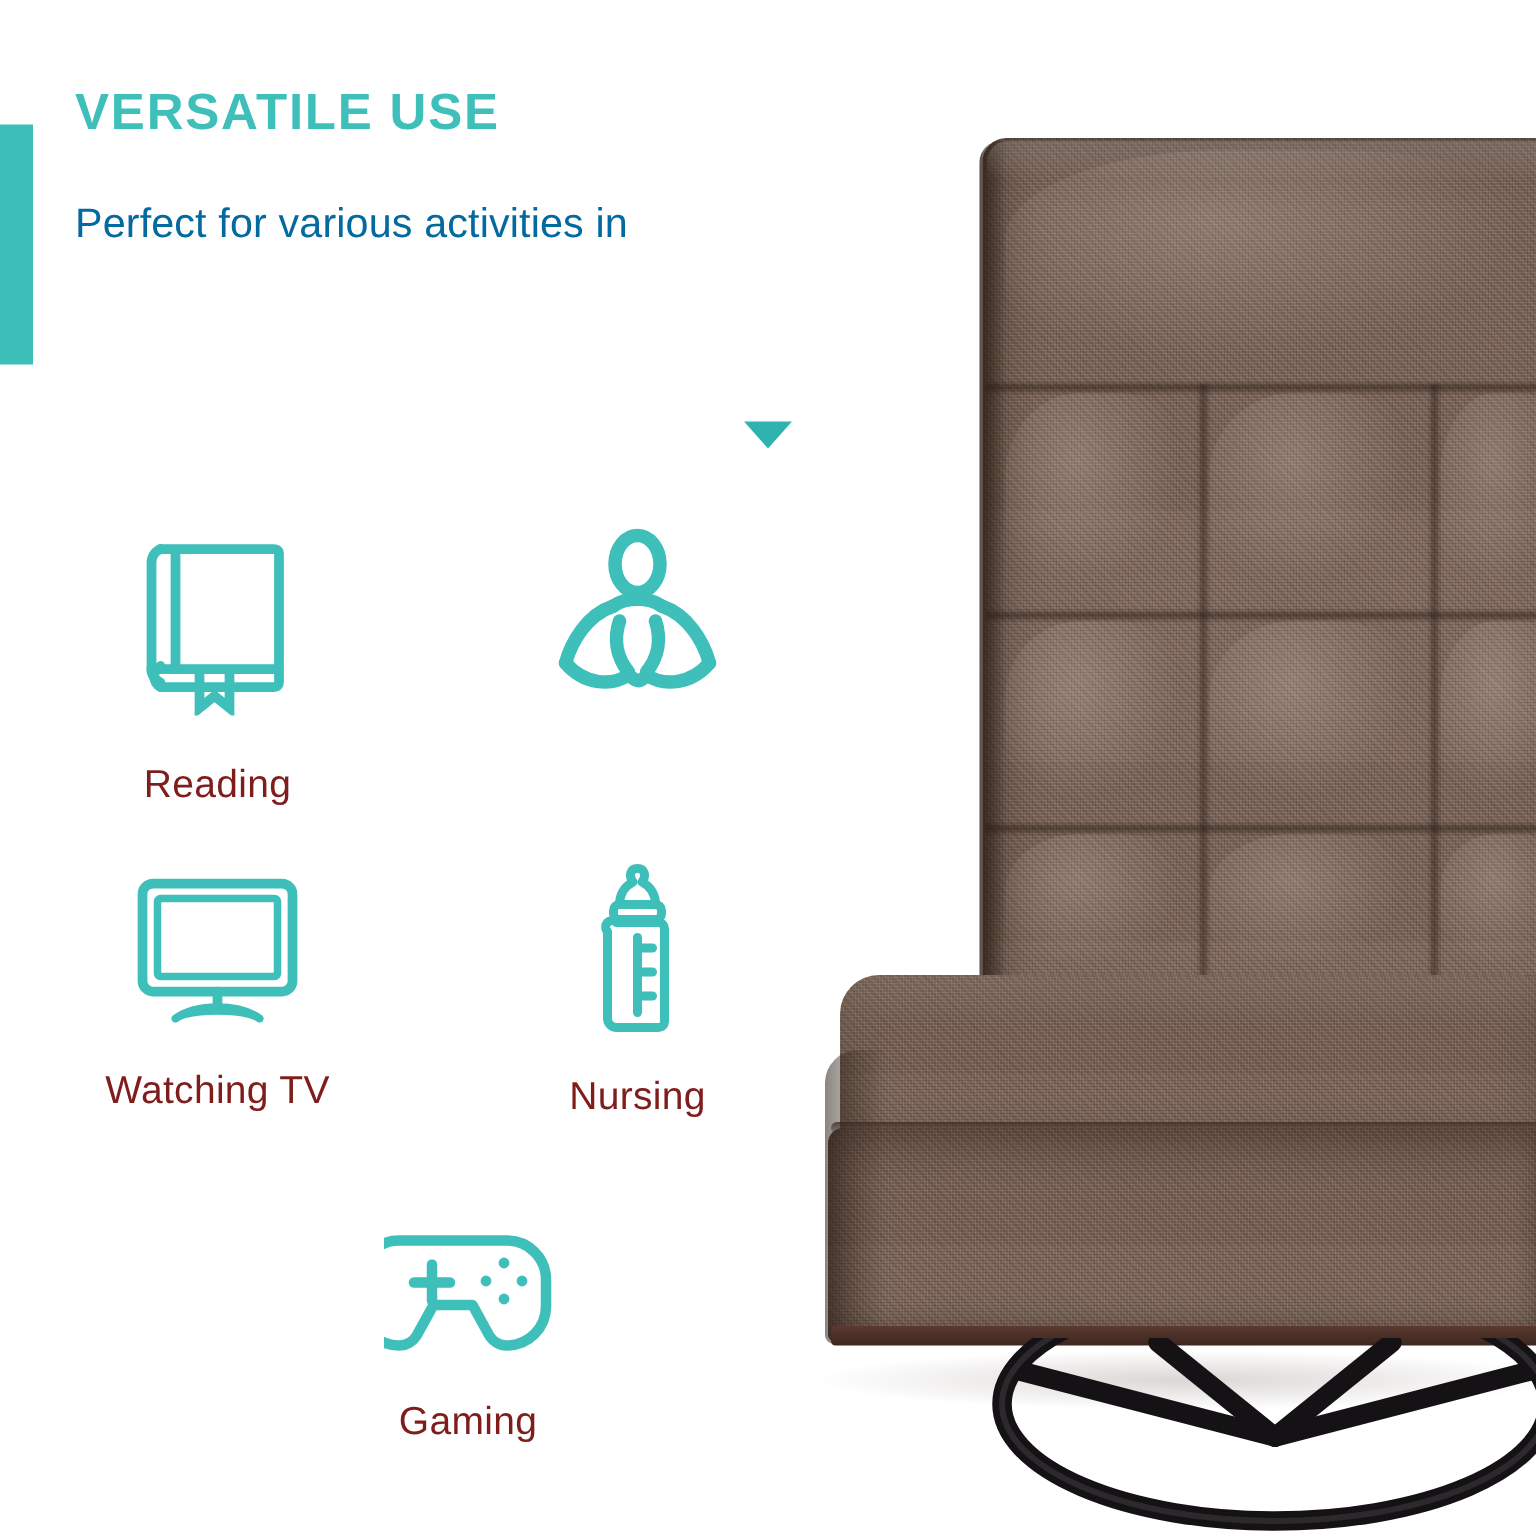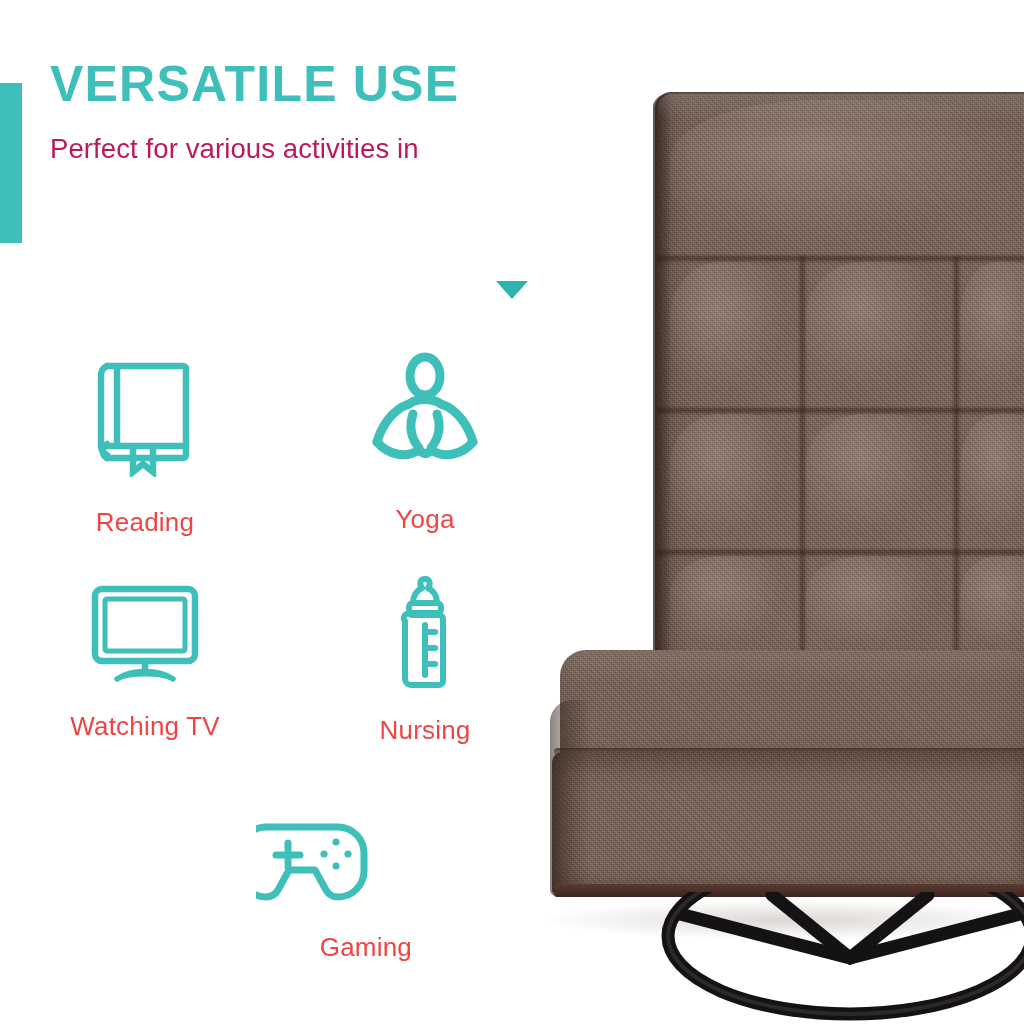--- a/index.html
+++ b/index.html
@@ -8,50 +8,50 @@
     background:#ffffff;
     font-family:"Liberation Sans","DejaVu Sans",sans-serif;
     position:relative;
   }
   .stage{position:absolute;inset:0;width:1024px;height:1024px;overflow:hidden;background:#fff;}
 
   
   .accent-bar{position:absolute;left:0;top:83px;width:22px;height:160px;background:#3fbfba;}
   .headline{
     position:absolute;left:50px;top:58px;
-    font-size:50px;font-weight:bold;letter-spacing:1.2px;
+    font-size:34px;font-weight:bold;letter-spacing:1.2px;
     color:#3fbfba;line-height:1.05;white-space:nowrap;
   }
   .subhead{
     position:absolute;left:50px;top:131px;width:480px;
-    font-size:27.5px;font-weight:normal;color:#be185d;
+    font-size:27.5px;font-weight:normal;color:#0369a1;
     line-height:1.30;letter-spacing:.1px;
   }
   .subhead span{display:block;}
 
   .caret{position:absolute;left:495px;top:280px;width:34px;height:20px;}
 
   
   .icon-cell{position:absolute;text-align:center;}
   .icon-art{display:block;margin:0 auto;}
   .icon-label{
-    font-size:26px;color:#ef4444;font-weight:normal;
+    font-size:26px;color:#7f1d1d;font-weight:normal;
     letter-spacing:.2px;white-space:nowrap;
   }
 
   #cell-reading   {left:45px; top:352px; width:200px;}
   #cell-yoga      {left:325px;top:352px; width:200px;}
   #cell-tv        {left:45px; top:585px; width:200px;}
   #cell-nursing   {left:325px;top:575px; width:200px;}
   #cell-gaming    {left:212px;top:822px; width:200px;}
 
   #cell-reading .icon-label,#cell-yoga .icon-label{margin-top:30px;}
   #cell-tv .icon-label{margin-top:26px;}
   #cell-nursing .icon-label{margin-top:22px;}
-  #cell-gaming .icon-label{margin-top:28px;text-align:right;}
+  #cell-gaming .icon-label{margin-top:28px;}
 
   
   .chair{position:absolute;left:500px;top:0;width:524px;height:1024px;overflow:hidden;}
 
   .fabric{
     background-color:#7b6457;
     background-image:
       repeating-linear-gradient(0deg, rgba(255,255,255,.055) 0 1px, rgba(0,0,0,.06) 1px 2px),
       repeating-linear-gradient(90deg, rgba(255,255,255,.05) 0 1px, rgba(0,0,0,.055) 1px 2px),
       repeating-linear-gradient(45deg, rgba(140,115,95,.22) 0 2px, rgba(70,54,44,.18) 2px 4px);
@@ -156,21 +156,20 @@
       <ellipse cx="56" cy="24" rx="15" ry="19"></ellipse>
       <path d="M40 52 C22 58 12 76 8 90"></path>
       <path d="M72 52 C90 58 100 76 104 90"></path>
       <path d="M40 52 C48 46 64 46 72 52"></path>
       <path d="M8 90 C20 104 38 106 50 98"></path>
       <path d="M104 90 C92 104 74 106 62 98"></path>
       <path d="M44 62 C40 74 42 86 50 96"></path>
       <path d="M68 62 C72 74 70 86 62 96"></path>
       <path d="M50 98 C56 103 58 103 62 98"></path>
     </svg>
-    <div class="icon-label">Yoga</div>
   </div>
 
   <div class="icon-cell" id="cell-tv">
     <svg class="icon-art" width="108" height="100" viewBox="0 0 108 100" fill="none" stroke="#3fbfba" stroke-width="6.5" stroke-linecap="round" stroke-linejoin="round">
       <rect x="4" y="4" width="100" height="72" rx="7"></rect>
       <rect x="14" y="14" width="80" height="52" rx="2" stroke-width="5"></rect>
       <line x1="54" y1="76" x2="54" y2="86"></line>
       <path d="M26 94 C40 84 68 84 82 94" stroke-width="5.5"></path>
       <path d="M26 94 C40 88 68 88 82 94" stroke-width="4"></path>
     </svg>

